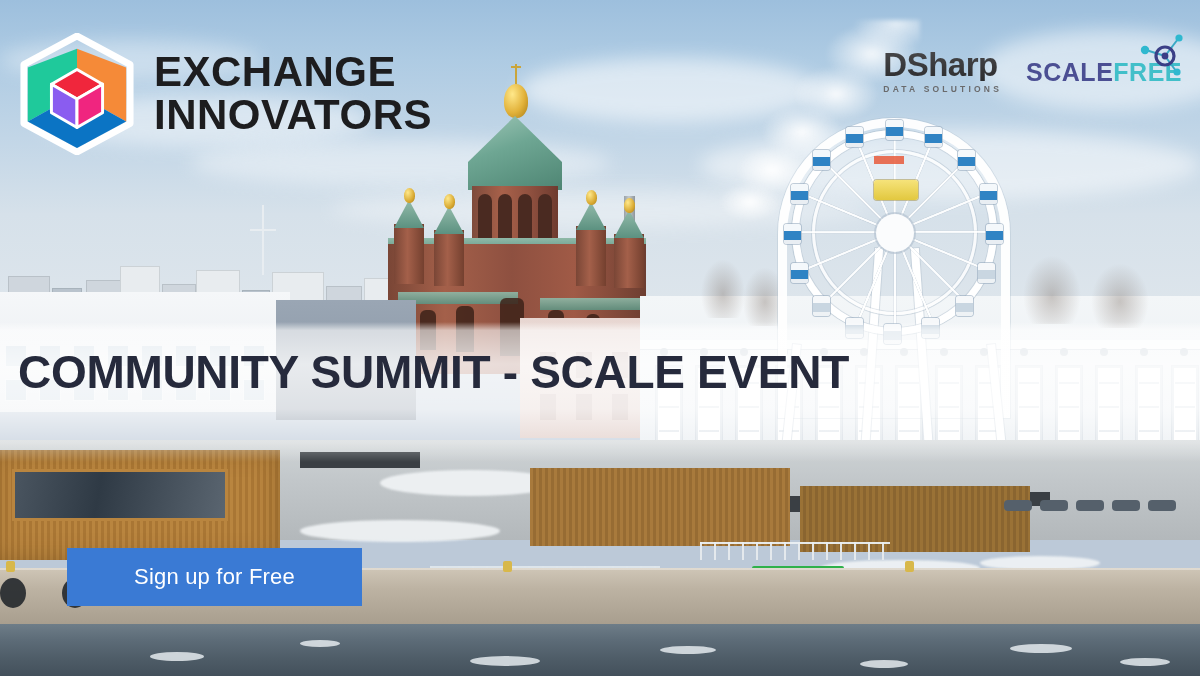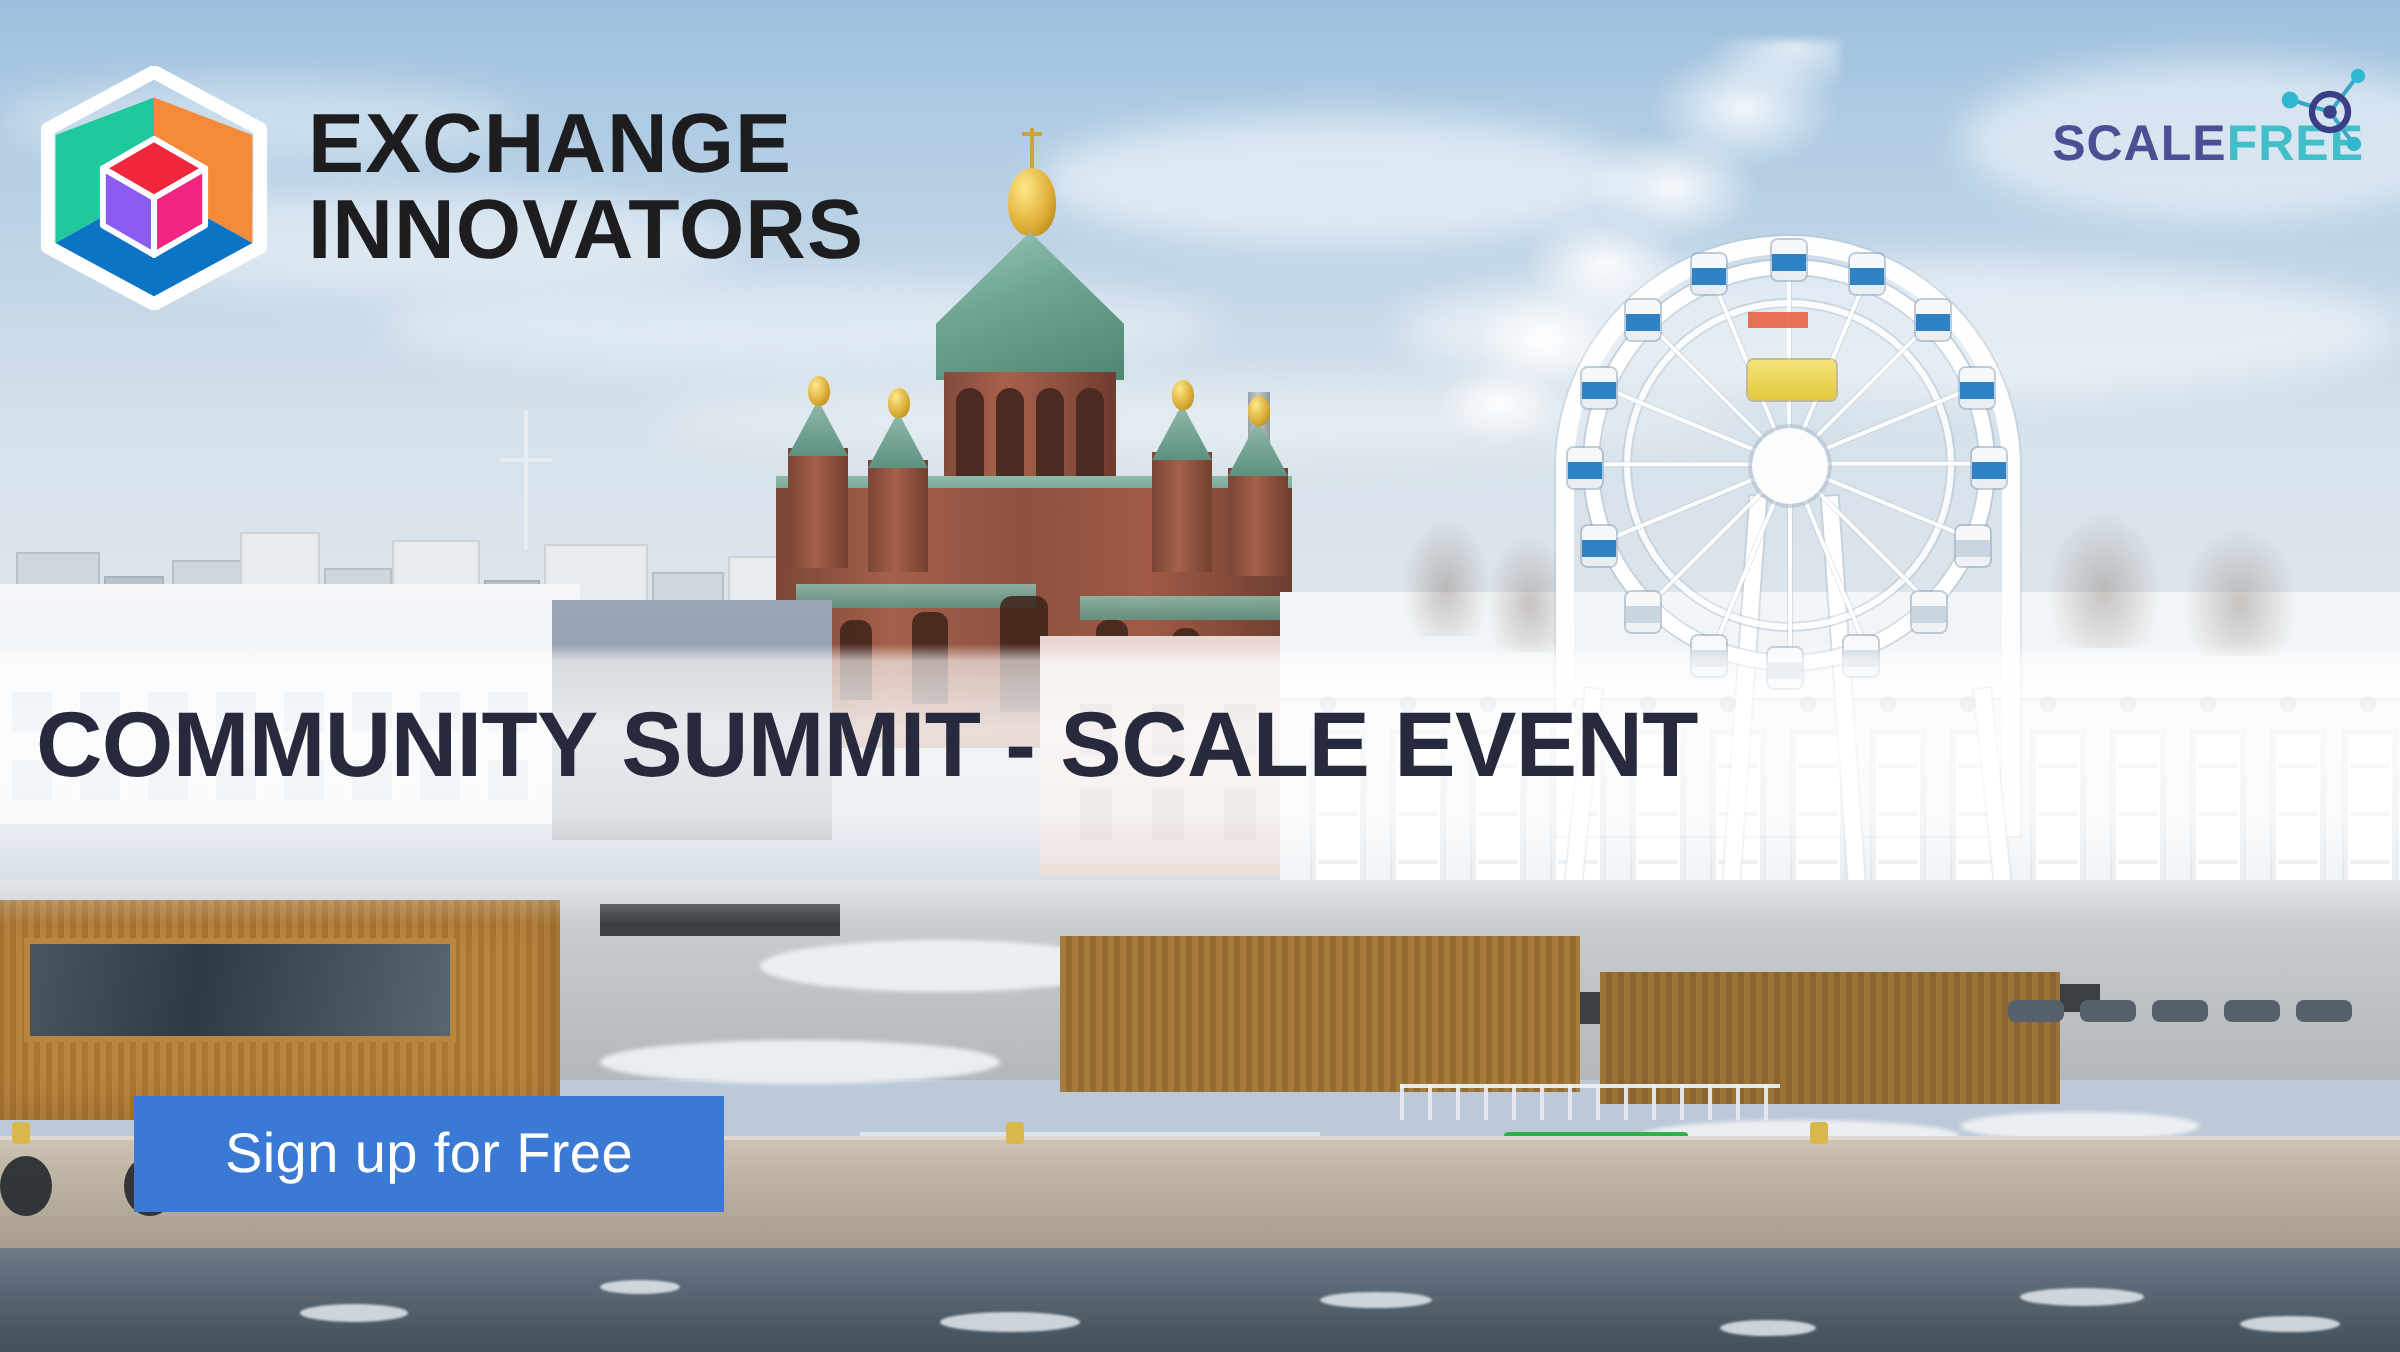--- a/index.html
+++ b/index.html
@@ -268,21 +268,21 @@
     font-size:33px;font-weight:normal;color:#2a2e3d;letter-spacing:-.2px;
     white-space:nowrap;
   }
 
   
   .cta{
     position:absolute;left:67px;top:548px;width:295px;height:58px;
     border:none;cursor:pointer;
     background:#3a7ad4;color:#ffffff;
     font-family:"Liberation Sans", sans-serif;
-    font-size:28px;letter-spacing:.2px;
+    font-size:22px;letter-spacing:.2px;
     display:flex;align-items:center;justify-content:center;
   }
 </style>
 </head>
 <body>
 
 <div class="banner">
 
   <div class="photo">
 
@@ -615,20 +615,24 @@
         <polygon points="86,52 86,81 60,96 60,67" fill="#f0257f" stroke="#ffffff" stroke-width="3" stroke-linejoin="round"></polygon>
       </svg>
       <div class="logo-words">
         <div>EXCHANGE</div>
         <div>INNOVATORS</div>
       </div>
     </div>
 
     <div class="partners">
 
+      <div class="dsharp">
+        <div class="word">DSharp</div>
+        <div class="sub">DATA SOLUTIONS</div>
+      </div>
 
       <div class="scalefree">
         <div class="sf-word">
           <span class="a">SCALE</span><span class="b">FREE</span>
         </div>
         <svg class="sf-icon" viewBox="0 0 56 46">
           <line x1="14" y1="16" x2="33" y2="22" stroke="#3aa8c4" stroke-width="2"></line>
           <line x1="33" y1="22" x2="46" y2="5" stroke="#3aa8c4" stroke-width="2"></line>
           <line x1="33" y1="22" x2="44" y2="37" stroke="#3aa8c4" stroke-width="2"></line>
           <circle cx="33" cy="22" r="9" fill="none" stroke="#3b3f86" stroke-width="3.2"></circle>

